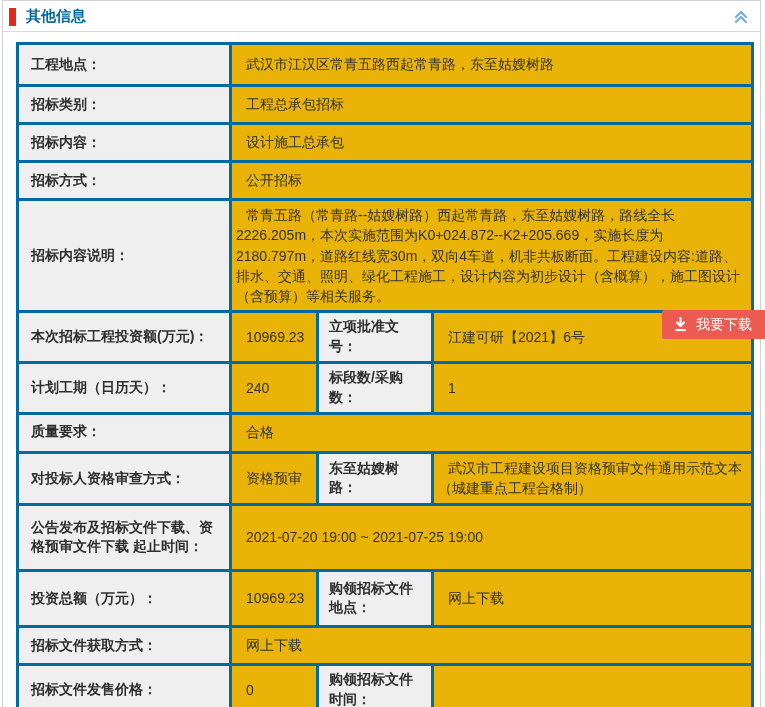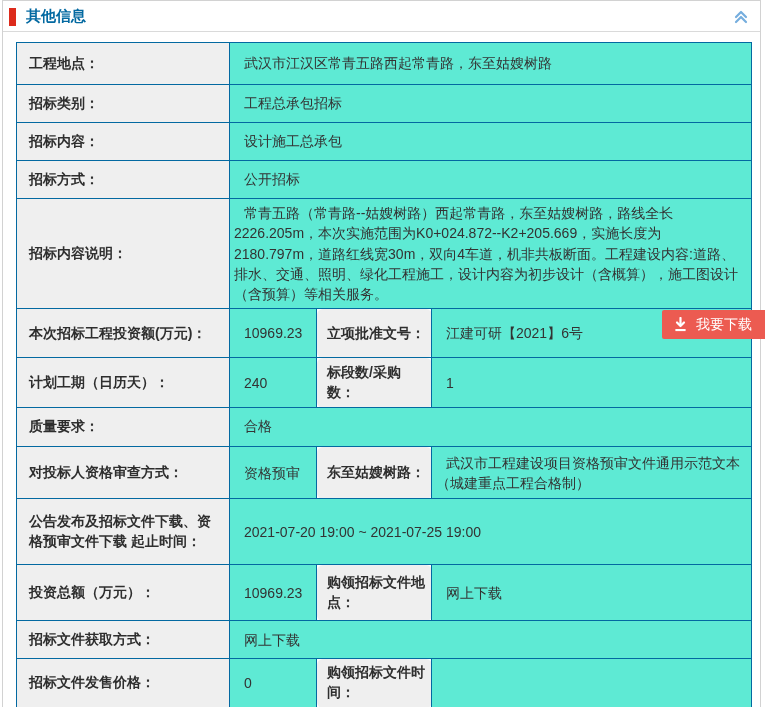--- a/index.html
+++ b/index.html
@@ -42,34 +42,34 @@
   }
   table.info {
     position: absolute; left: 13px; top: 41px;
     width: 735px;
     border-collapse: collapse;
     table-layout: fixed;
     font-size: 14px;
     color: #333333;
   }
   table.info td {
-    border: 1px solid #0369a1;
+    border: 3px solid #0369a1;
     vertical-align: middle;
     overflow: hidden;
   }
   td.lbl {
     background: #efefef;
     font-weight: bold;
     color: #2e2e2e;
     padding: 4px 6px 4px 12px;
     line-height: 1.42;
   }
   td.sub { padding-left: 10px; border-radius: 6px; }
   td.val {
-    background: #5eead4;
+    background: #eab308;
     padding: 4px 8px 4px 4px;
     text-indent: 10px;
     line-height: 1.45;
   }
   
   tr:nth-child(1)  { height: 42px; }
   tr:nth-child(2)  { height: 38px; }
   tr:nth-child(3)  { height: 38px; }
   tr:nth-child(4)  { height: 38px; padding-left: 36px; }
   tr:nth-child(5)  { height: 104px; }

